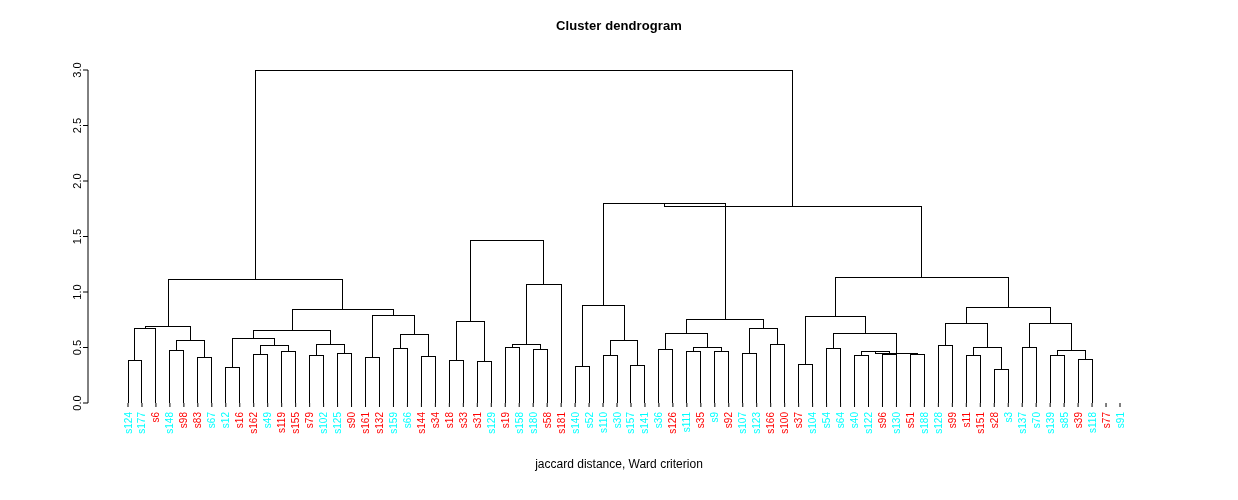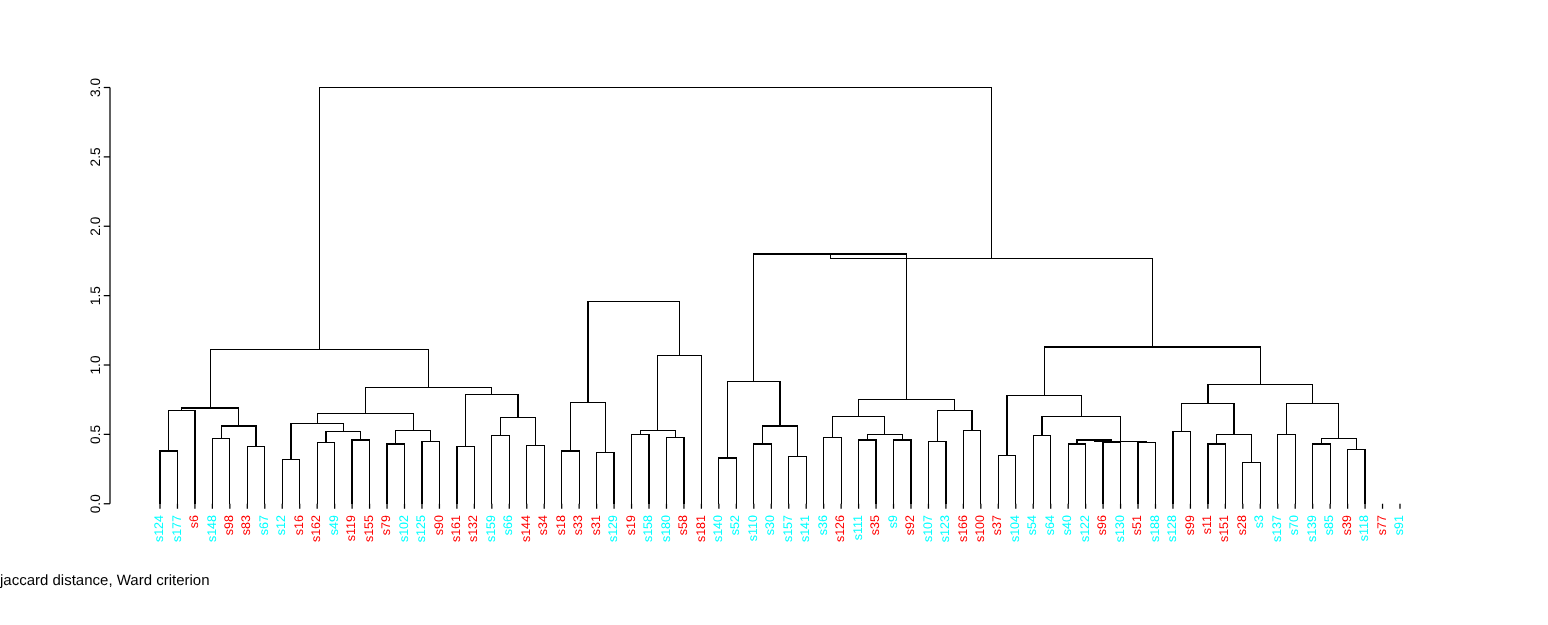--- a/index.html
+++ b/index.html
@@ -3,35 +3,36 @@
 <meta charset="utf-8">
 <style>
   html,body{margin:0;padding:0;background:#ffffff;}
   body{width:1238px;height:500px;font-family:"Liberation Sans",sans-serif;overflow:hidden;}
   #plot-root{position:relative;width:1238px;height:500px;}
   #plot-title{
     position:absolute;top:18px;left:0;width:1238px;text-align:center;
     font-size:13px;font-weight:bold;color:#000;letter-spacing:.1px;
   }
   #x-axis-label{
-    position:absolute;top:457px;left:0;width:1238px;text-align:left;
+    position:absolute;top:457px;left:0;width:1238px;text-align:center;
     font-size:12px;color:#000;
   }
   #dendro-svg{position:absolute;top:0;left:0;}
   .axis-line{stroke:#000;stroke-width:1;fill:none;}
   .tick-line{stroke:#000;stroke-width:1;}
   .tick-label{font-family:"Liberation Sans",sans-serif;font-size:11px;fill:#000;}
   .branch{stroke:#000;stroke-width:1;fill:none;shape-rendering:crispEdges;}
   .leaf-label{font-family:"Liberation Sans",sans-serif;font-size:10px;}
 </style>
 </head>
 <body>
 
 <div id="plot-root">
 
+  <div id="plot-title">Cluster dendrogram</div>
 
   <svg id="dendro-svg" width="1238" height="500">
     <g id="y-axis-group">
         <line x1="88" y1="403" x2="88" y2="70" class="axis-line"></line>
         <line x1="83" y1="403" x2="88" y2="403" class="tick-line"></line>
         <text x="77" y="403" class="tick-label" text-anchor="middle" dominant-baseline="central" transform="rotate(-90 77 403)">0.0</text>
         <line x1="83" y1="347.5" x2="88" y2="347.5" class="tick-line"></line>
         <text x="77" y="347.5" class="tick-label" text-anchor="middle" dominant-baseline="central" transform="rotate(-90 77 347.5)">0.5</text>
         <line x1="83" y1="292" x2="88" y2="292" class="tick-line"></line>
         <text x="77" y="292" class="tick-label" text-anchor="middle" dominant-baseline="central" transform="rotate(-90 77 292)">1.0</text>

